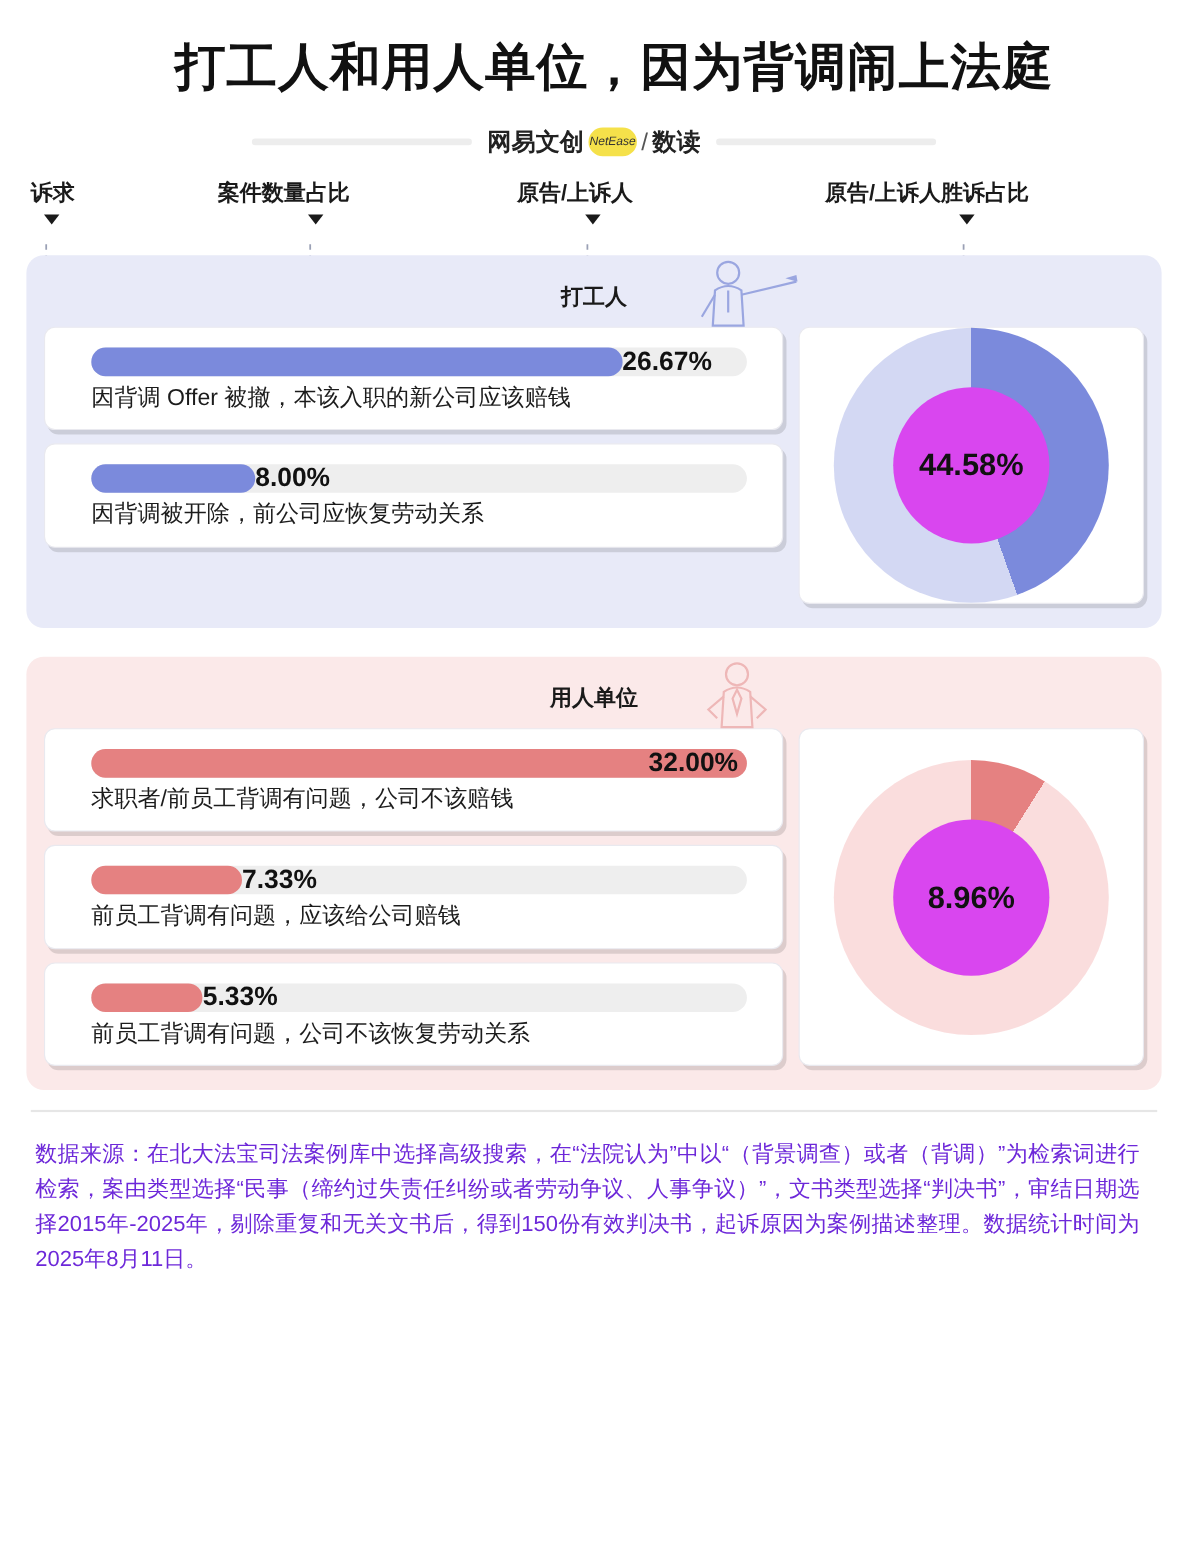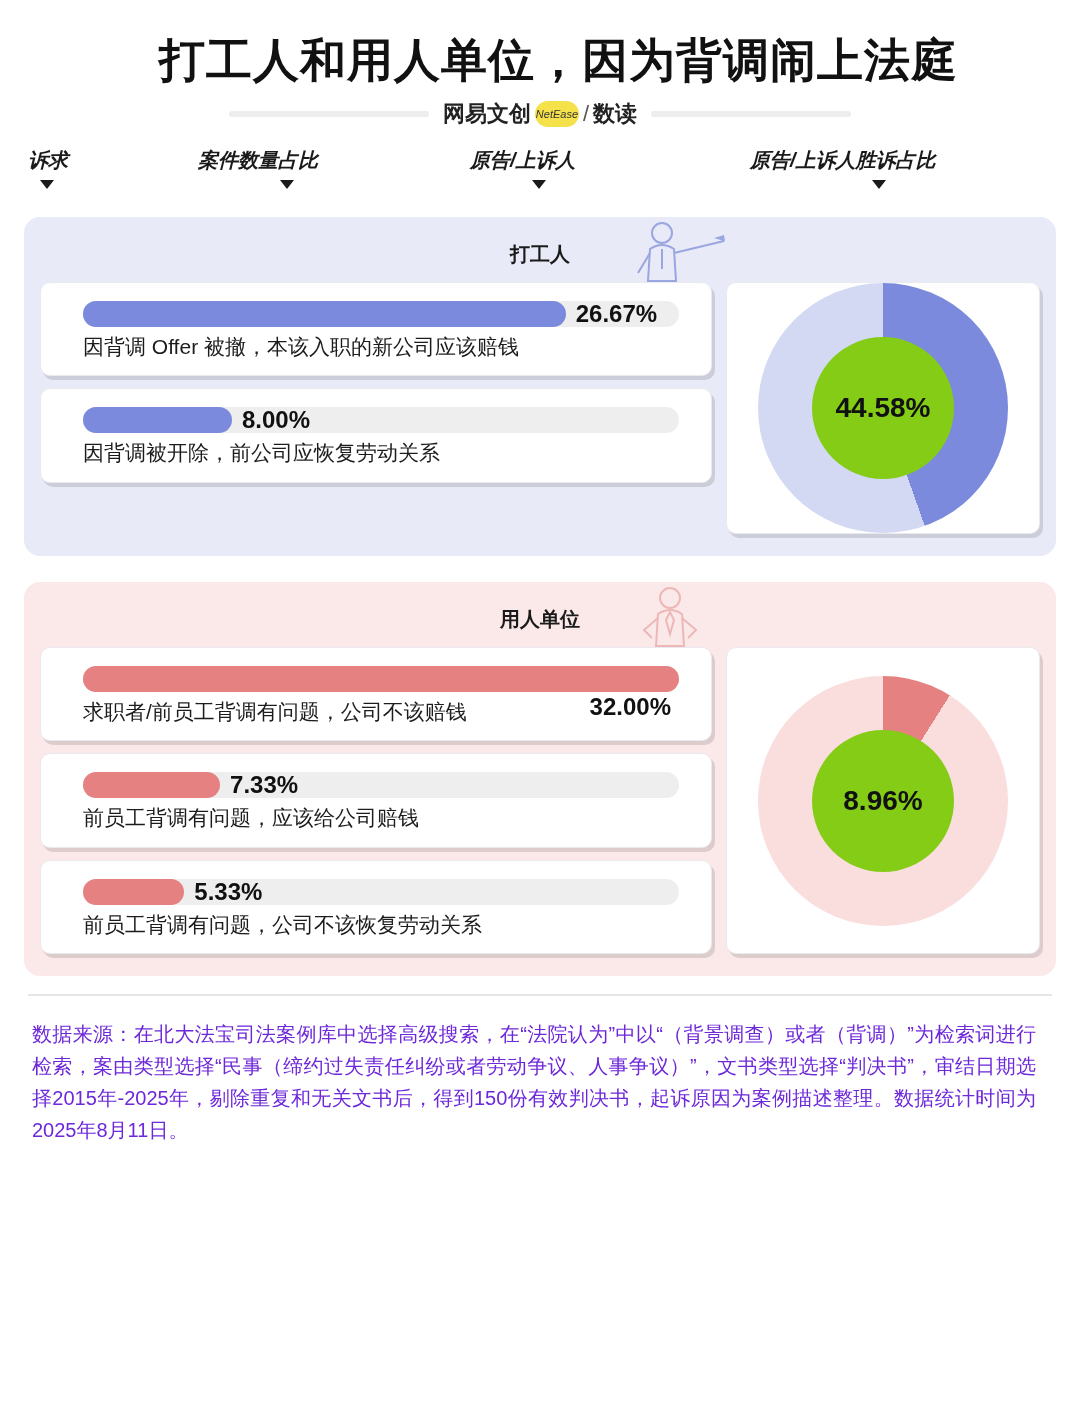--- a/index.html
+++ b/index.html
@@ -23,21 +23,21 @@
     letter-spacing: 1px;
     text-align: center;
     margin: 30px 0 0 0;
     color: #111111;
     padding-left: 37px;
   }
   .brand-row {
     display: flex;
     align-items: center;
     justify-content: center;
-    margin-top: 7px;
+    margin-top: 22px;
     gap: 14px;
   }
   .brand-rule {
     height: 6px;
     width: 200px;
     background: #ededed;
     border-radius: 3px;
   }
   .brand-text {
     display: flex;
@@ -71,21 +71,20 @@
     position: relative;
     height: 70px;
     margin-top: 18px;
   }
   .callout {
     position: absolute;
     font-size: 20px;
     font-weight: bold;
     color: #1a1a1a;
     white-space: nowrap;
-    font-style: italic;
   }
   .callout .arrow {
     display: block;
     margin: 6px auto 0 auto;
     width: 0; height: 0;
     border-left: 7px solid transparent;
     border-right: 7px solid transparent;
     border-top: 9px solid #1a1a1a;
   }
   .c1 { left: 28px; }
@@ -152,21 +151,21 @@
   .bar-blue { background: #7b8adc; }
   .bar-pink { background: #e58181; }
   .bar-value {
     position: absolute;
     top: 50%;
     transform: translateY(-50%);
     font-size: 24px;
     font-weight: bold;
     color: #111;
     white-space: nowrap;
-    padding-left: 10px;
+    padding-left: 0;
   }
   .bar-label {
     font-size: 21px;
     color: #1c1c1c;
     padding-left: 28px;
     line-height: 1.35;
   }
 
   .donut-card {
     flex: 1;
@@ -186,21 +185,21 @@
   .donut {
     width: 250px;
     height: 250px;
     border-radius: 50%;
   }
   .donut-hole {
     position: absolute;
     left: 50%; top: 50%;
     transform: translate(-50%, -50%);
     width: 142px; height: 142px;
-    background: #84cc16;
+    background: #d946ef;
     border-radius: 50%;
     display: flex;
     align-items: center;
     justify-content: center;
     font-size: 28px;
     font-weight: bold;
     color: #111;
   }
 
   
@@ -323,21 +322,21 @@
     <path d="M34 34 L20 46 L28 54" stroke="#eeb7b7" stroke-width="2" fill="none"></path>
     <path d="M58 34 L72 46 L64 54" stroke="#eeb7b7" stroke-width="2" fill="none"></path>
   </svg>
 
   <div class="panel-body">
     <div class="bars-col">
 
       <div class="bar-card">
         <div class="bar-track">
           <div class="bar-fill bar-pink" style="width:100%"></div>
-          <div class="bar-value" style="right:8px; padding-left:0;margin-top:28px;">32.00%</div>
+          <div class="bar-value" style="right:8px; padding-left:0;">32.00%</div>
         </div>
         <div class="bar-label">求职者/前员工背调有问题，公司不该赔钱</div>
       </div>
 
       <div class="bar-card">
         <div class="bar-track">
           <div class="bar-fill bar-pink" style="width:23%"></div>
           <div class="bar-value" style="left:23%">7.33%</div>
         </div>
         <div class="bar-label">前员工背调有问题，应该给公司赔钱</div>

